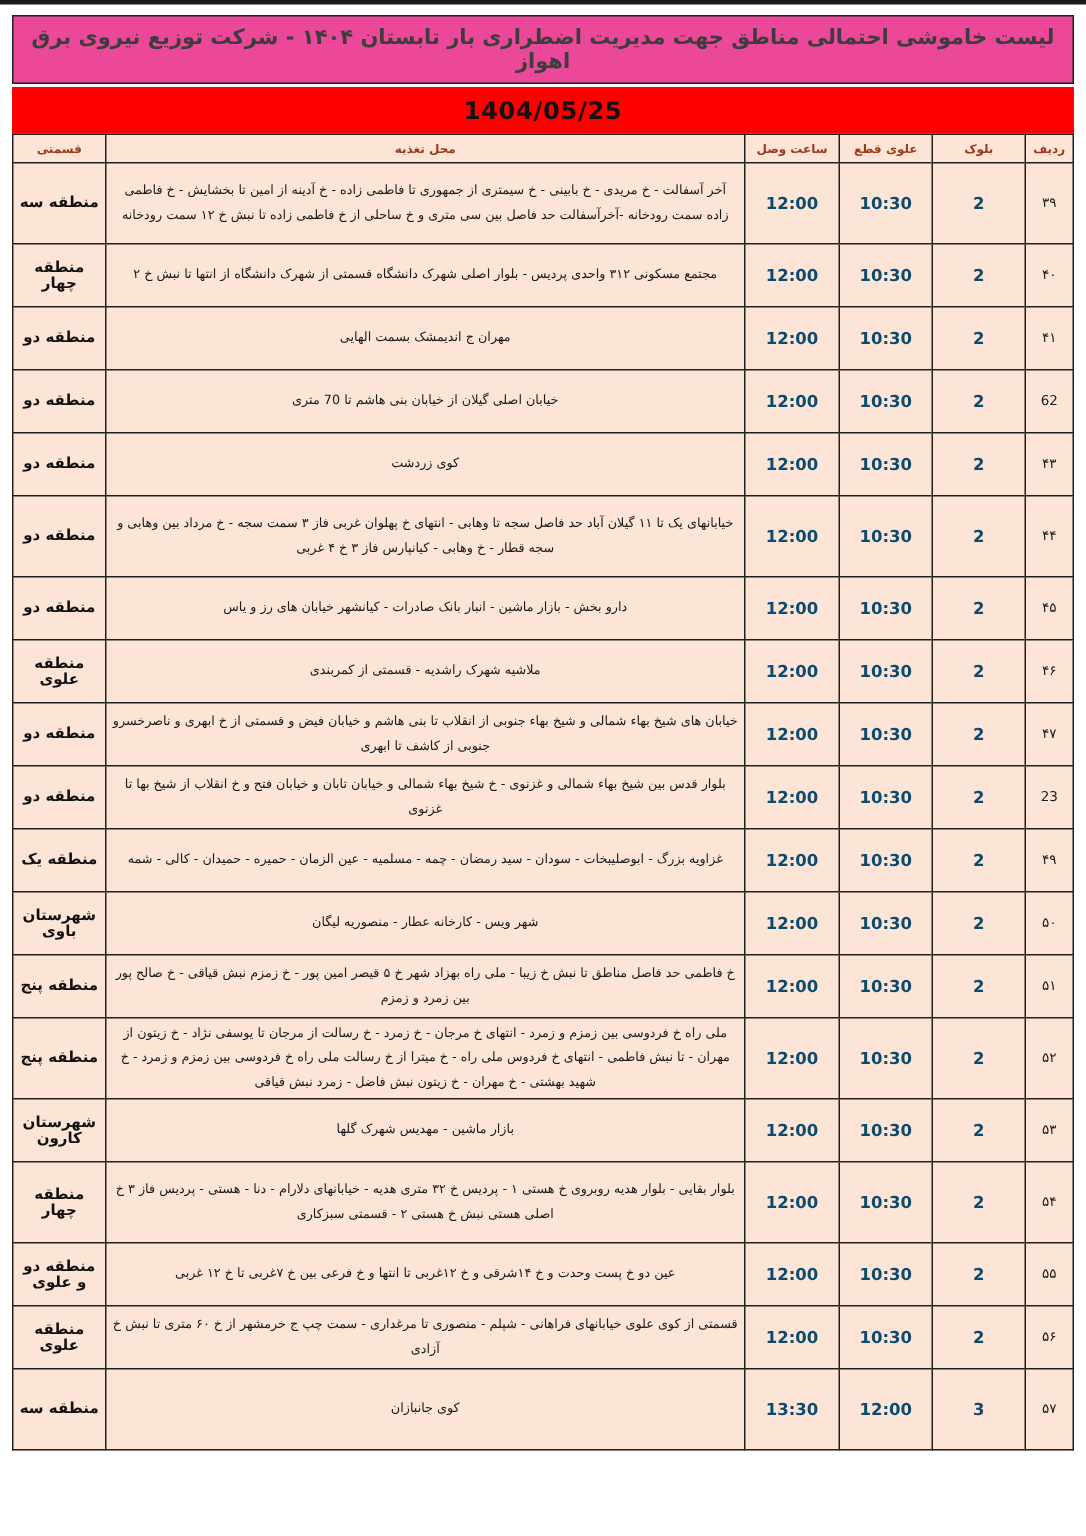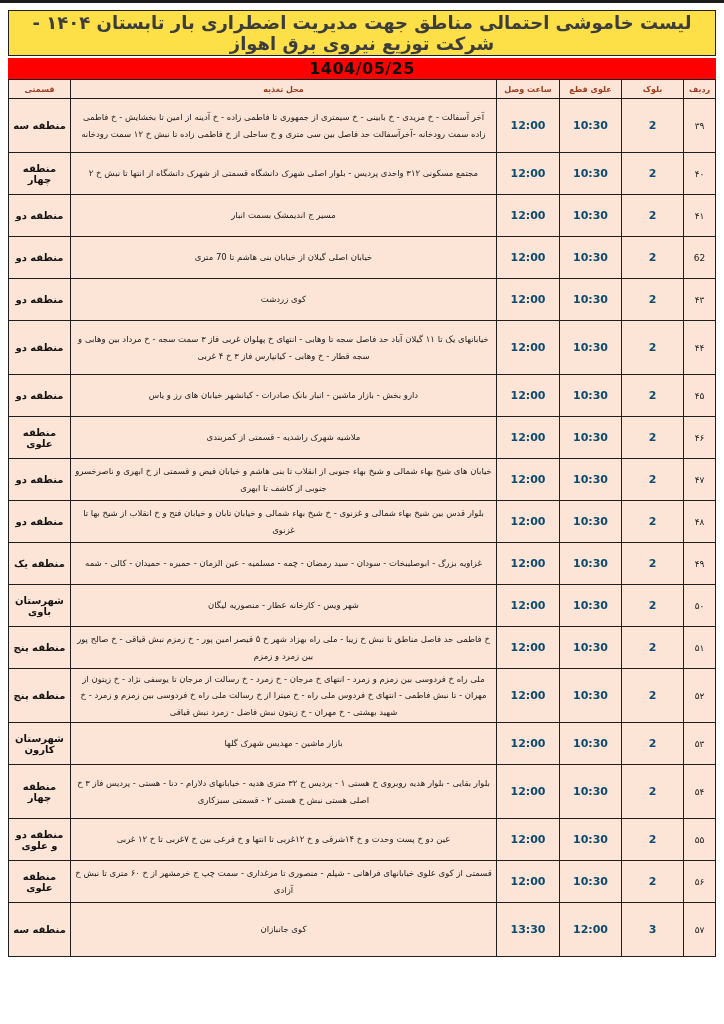--- a/index.html
+++ b/index.html
@@ -18,35 +18,35 @@
   .top-strip {
     position: absolute;
     top: 0; left: 0; right: 0;
     height: 3px;
     background: #1b1b1b;
   }
   .sheet {
     padding: 10px 8px 0 8px;
   }
   .title-banner {
-    background: #fde047;
+    background: #ec4899;
     border: 1px solid #1f1f1f;
     height: 44px;
     display: flex;
     align-items: center;
     justify-content: center;
-    font-size: 18px;
+    font-size: 14px;
     font-weight: bold;
     color: #3d3d3d;
     text-align: center;
   }
   .date-banner {
     background: #ff0000;
     margin-top: 2px;
-    height: 21px;
+    height: 31px;
     display: flex;
     align-items: center;
     justify-content: center;
     font-size: 16px;
     font-weight: bold;
     color: #111111;
     letter-spacing: 0.5px;
   }
   table.outage {
     width: 100%;
@@ -137,21 +137,21 @@
       <td class="c-cut">10:30</td>
       <td class="c-restore">12:00</td>
       <td class="c-location">مجتمع مسکونی ۳۱۲ واحدی پردیس - بلوار اصلی شهرک دانشگاه قسمتی از شهرک دانشگاه از انتها تا نبش خ ۲</td>
       <td class="c-region">منطقه چهار</td>
     </tr>
         <tr class="data-row">
       <td class="c-rownum">۴۱</td>
       <td class="c-block">2</td>
       <td class="c-cut">10:30</td>
       <td class="c-restore">12:00</td>
-      <td class="c-location">مسیر ج اندیمشک بسمت انبار</td>
+      <td class="c-location">مهران ج اندیمشک بسمت الهایی</td>
       <td class="c-region">منطقه دو</td>
     </tr>
         <tr class="data-row">
       <td class="c-rownum">62</td>
       <td class="c-block">2</td>
       <td class="c-cut">10:30</td>
       <td class="c-restore">12:00</td>
       <td class="c-location">خیابان اصلی گیلان از خیابان بنی هاشم تا 70 متری</td>
       <td class="c-region">منطقه دو</td>
     </tr>
@@ -189,21 +189,21 @@
     </tr>
         <tr class="data-row">
       <td class="c-rownum">۴۷</td>
       <td class="c-block">2</td>
       <td class="c-cut">10:30</td>
       <td class="c-restore">12:00</td>
       <td class="c-location">خیابان های شیخ بهاء شمالی و شیخ بهاء جنوبی از انقلاب تا بنی هاشم و خیابان فیض و قسمتی از خ ابهری و ناصرخسرو جنوبی از کاشف تا ابهری</td>
       <td class="c-region">منطقه دو</td>
     </tr>
         <tr class="data-row">
-      <td class="c-rownum">۴۸</td>
+      <td class="c-rownum">23</td>
       <td class="c-block">2</td>
       <td class="c-cut">10:30</td>
       <td class="c-restore">12:00</td>
       <td class="c-location">بلوار قدس بین شیخ بهاء شمالی و غزنوی - خ شیخ بهاء شمالی و خیابان تابان و خیابان فتح و خ انقلاب از شیخ بها تا غزنوی</td>
       <td class="c-region">منطقه دو</td>
     </tr>
         <tr class="data-row">
       <td class="c-rownum">۴۹</td>
       <td class="c-block">2</td>
       <td class="c-cut">10:30</td>

